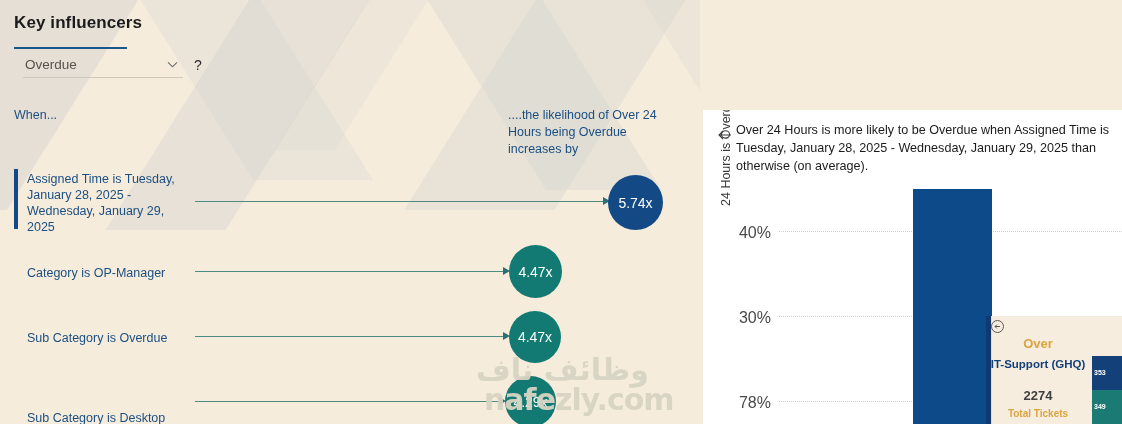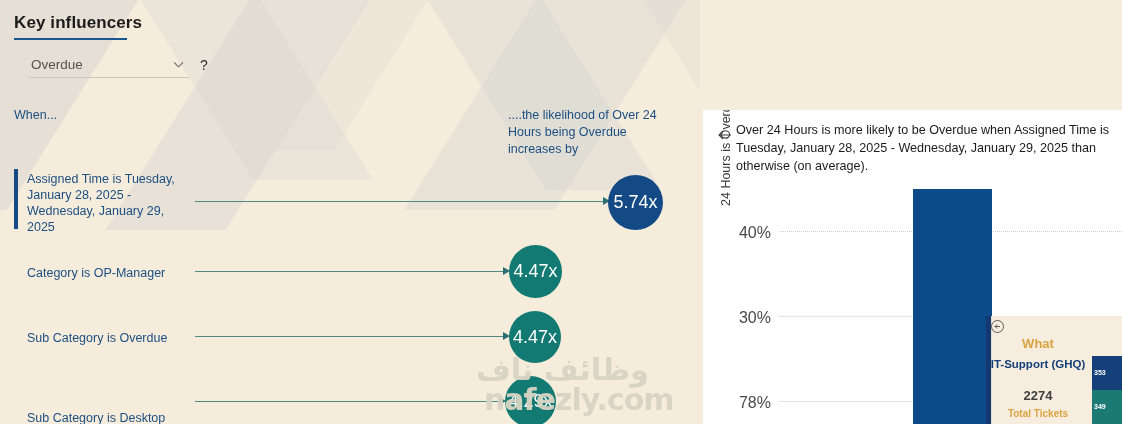--- a/index.html
+++ b/index.html
@@ -27,37 +27,37 @@
     opacity: .55;
   }
 
   
   #title-wrap {
     position: absolute; left: 14px; top: 12px;
   }
   #page-title {
     font-size: 17px; color: #1b1b1b; font-weight: 700;
     letter-spacing: .1px; line-height: 22px;
-    padding-bottom: 3px;
+    padding-bottom: 12px;
   }
   #title-underline {
     height: 2px; background: #17568f; width: 113px; margin-top: 1px;
   }
 
   
   #question-row {
     position: absolute; left: 14px; top: 52px;
     display: flex; align-items: center; gap: 0px;
   }
   #question-text {
     font-size: 14.5px; color: #1b1b1b; line-height: 20px; white-space: nowrap;
   }
   #target-dropdown {
     position: relative;
-    margin-left: 15px;
+    margin-left: 9px;
     width: 160px; height: 26px;
     display: flex; align-items: center;
     border-bottom: 1px solid #cfc9bd;
     cursor: pointer;
     text-align: center;
   }
   #target-dropdown-value {
     font-size: 13.5px; color: #56524c; padding-left: 2px;
   }
   #chevron-down-icon {
@@ -100,21 +100,21 @@
     position: absolute;
     width: 0; height: 0;
     border-top: 4.5px solid transparent;
     border-bottom: 4.5px solid transparent;
     border-left: 7px solid #2b6e73;
   }
   .bubble {
     position: absolute;
     border-radius: 50%;
     display: flex; align-items: center; justify-content: center;
-    color: #ffffff; font-size: 18px;
+    color: #ffffff; font-size: 14px;
     cursor: pointer;
   }
 
   
   #watermark {
     position: absolute; left: 470px; top: 352px;
     width: 220px; height: 72px;
     pointer-events: none;
     color: #d8d4c4;
     font-family: "DejaVu Sans", sans-serif;
@@ -315,21 +315,21 @@
   </div>
 
   <div id="tooltip-card">
     <div id="tt-left-strip"></div>
     <span id="tt-collapse-icon">
       <svg width="15" height="15" viewBox="0 0 15 15">
         <circle cx="7.5" cy="7.5" r="6" stroke="#5a5a5a" stroke-width="1" fill="none"></circle>
         <path d="M10 7.5 H5 M7 5.5 L5 7.5 L7 9.5" stroke="#5a5a5a" stroke-width="1" fill="none"></path>
       </svg>
     </span>
-    <div id="tt-group-label">What</div>
+    <div id="tt-group-label">Over</div>
     <div id="tt-group-value">IT-Support (GHQ)</div>
     <div id="tt-total-value">2274</div>
     <div id="tt-total-label">Total Tickets</div>
 
     <div id="tt-mini-chart">
       <div class="tt-seg" style="top:0; height:34px; background:#14407a;">
         <span class="tt-seg-label" style="top:13px;">353</span>
       </div>
       <div class="tt-seg" style="top:34px; height:34px; background:#1c7a74;">
         <span class="tt-seg-label" style="top:13px;">349</span>

